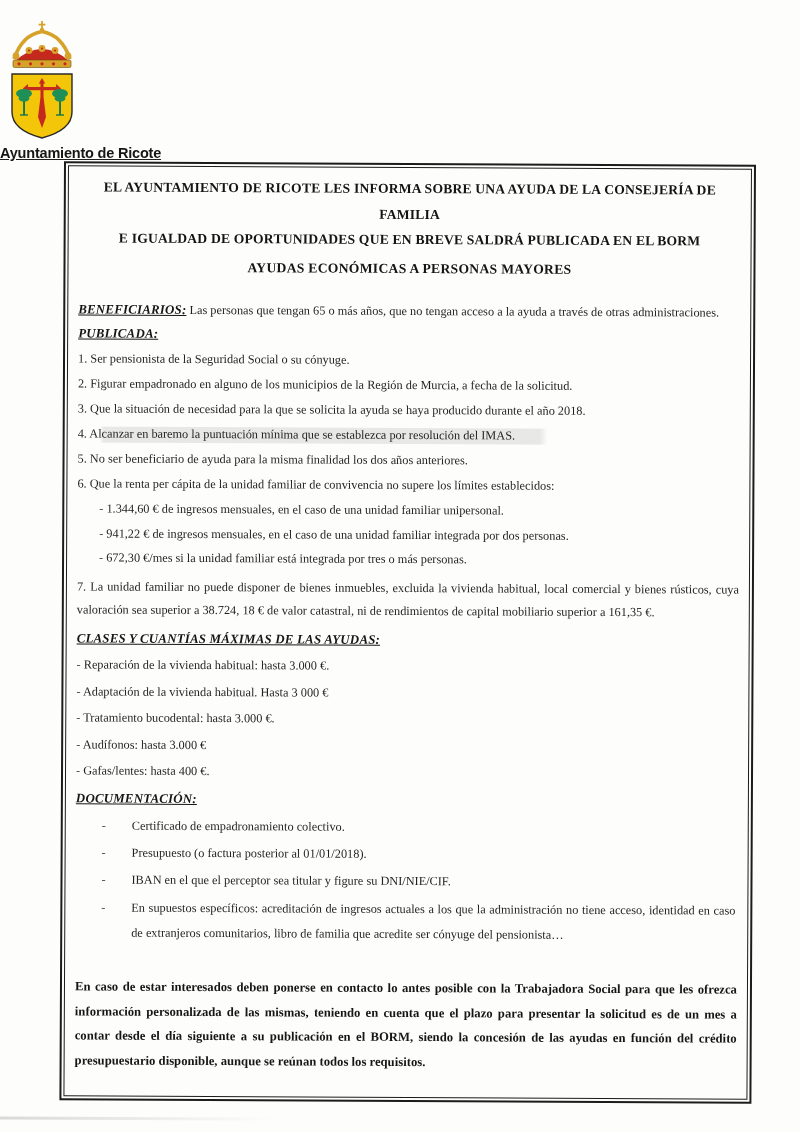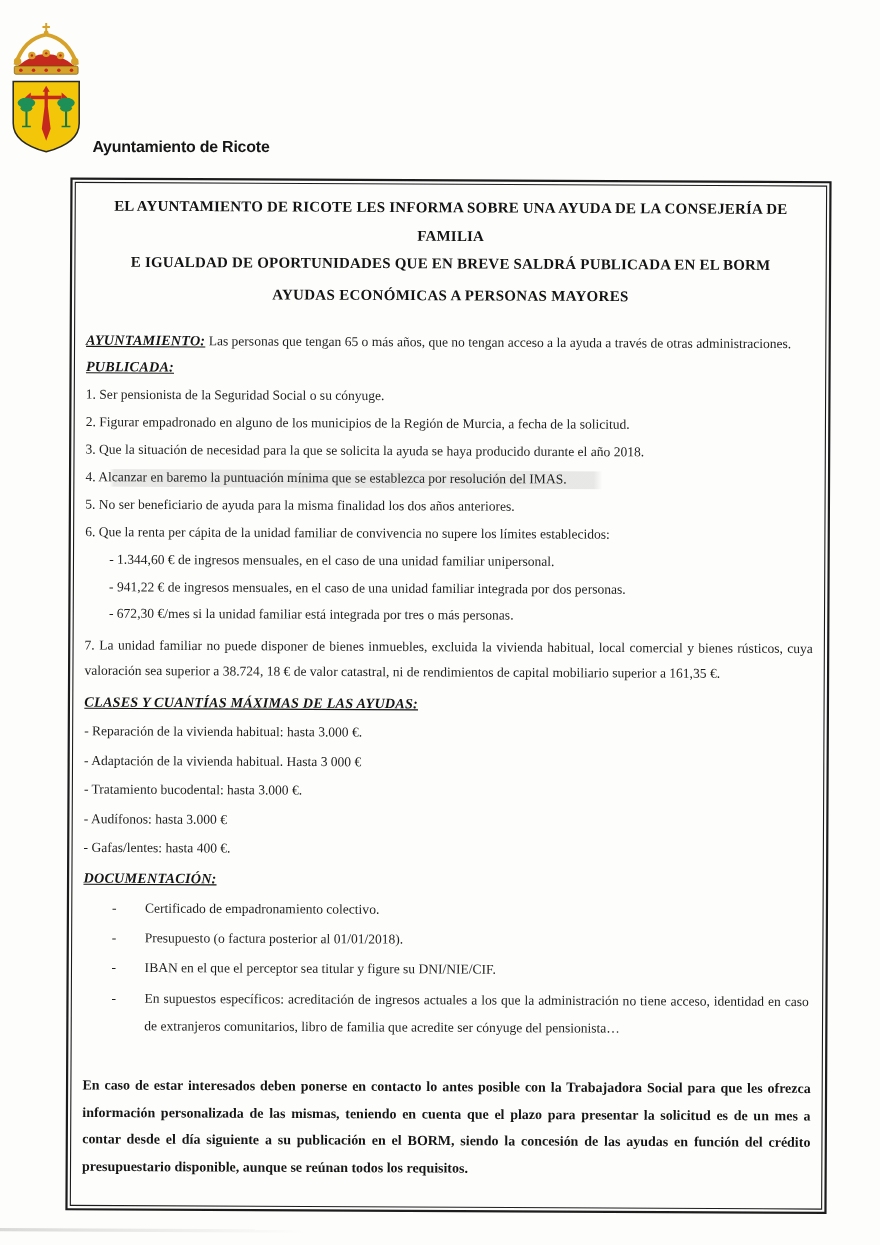--- a/index.html
+++ b/index.html
@@ -5,21 +5,21 @@
   html,body{margin:0;padding:0;}
   body{
     width:800px;height:1132px;position:relative;overflow:hidden;
     background:#fdfdfc;
     font-family:"Liberation Serif","DejaVu Serif",serif;
     color:#1f1f1f;
     -webkit-font-smoothing:antialiased;
   }
   .crest-wrap{
     position:absolute;top:20px;left:0;width:100%;
-    display:flex;flex-direction:row;align-items:flex-end;
+    display:flex;flex-direction:column;align-items:flex-start;text-decoration:underline;
   }
   .crest-svg{display:block;}
   .crest-caption{
     margin-top:3px;
     font-family:"Liberation Sans","DejaVu Sans",sans-serif;
     font-weight:bold;font-size:14.5px;letter-spacing:-0.2px;color:#161616;
   }
   .notice-box{
     position:absolute;left:64px;top:163px;width:692px;
     border:2.5px solid #1c1c1c;
@@ -139,21 +139,21 @@
   <div class="notice-inner">
 
     <div class="box-title">
       <div>EL AYUNTAMIENTO DE RICOTE LES INFORMA SOBRE UNA AYUDA DE LA CONSEJERÍA DE FAMILIA</div>
       <div>E IGUALDAD DE OPORTUNIDADES QUE EN BREVE SALDRÁ PUBLICADA EN EL BORM</div>
     </div>
 
     <div class="box-subtitle">AYUDAS ECONÓMICAS A PERSONAS MAYORES</div>
 
     <p class="para benef-line">
-      <span class="section-label">AYUNTAMIENTO:</span>
+      <span class="section-label">BENEFICIARIOS:</span>
       <span>Las personas que tengan 65 o más años, que no tengan acceso a la ayuda a través de otras administraciones.</span>
     </p>
 
     <p class="para req-label-line">
       <span class="section-label">PUBLICADA:</span>
     </p>
 
     <p class="para req-item">1.  Ser pensionista de la Seguridad Social o su cónyuge.</p>
     <p class="para req-item">2. Figurar empadronado en alguno de los municipios de la Región de Murcia, a fecha de la solicitud.</p>
     <p class="para req-item">3. Que la situación de necesidad para la que se solicita la ayuda se haya producido durante el año 2018.</p>

